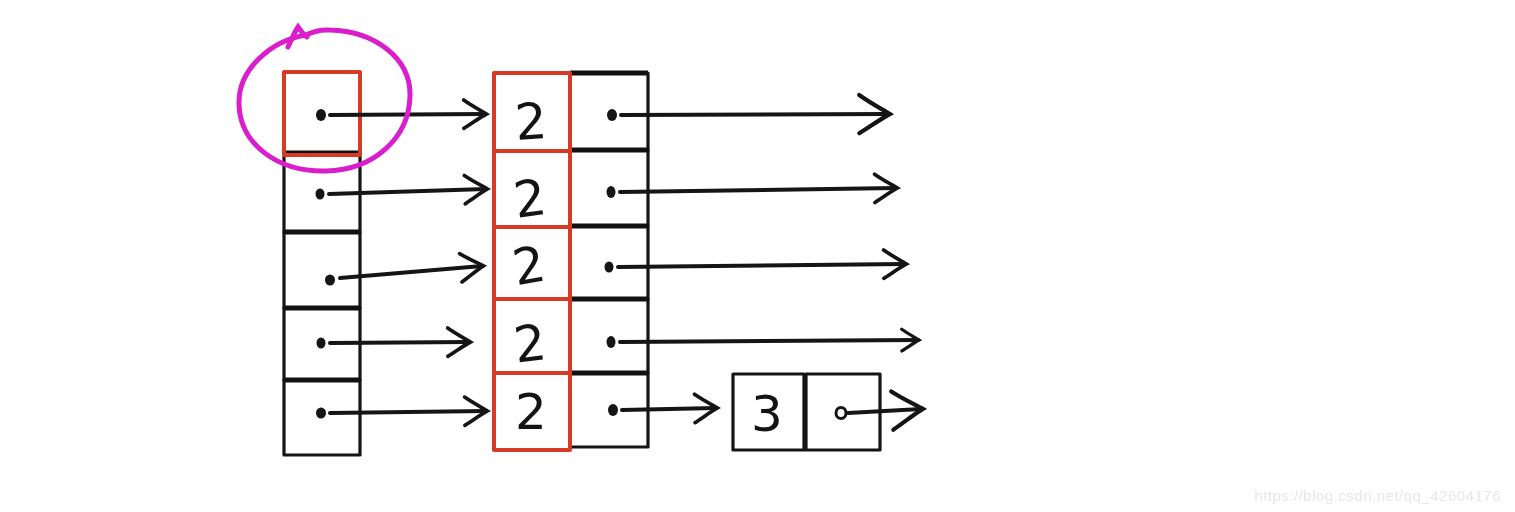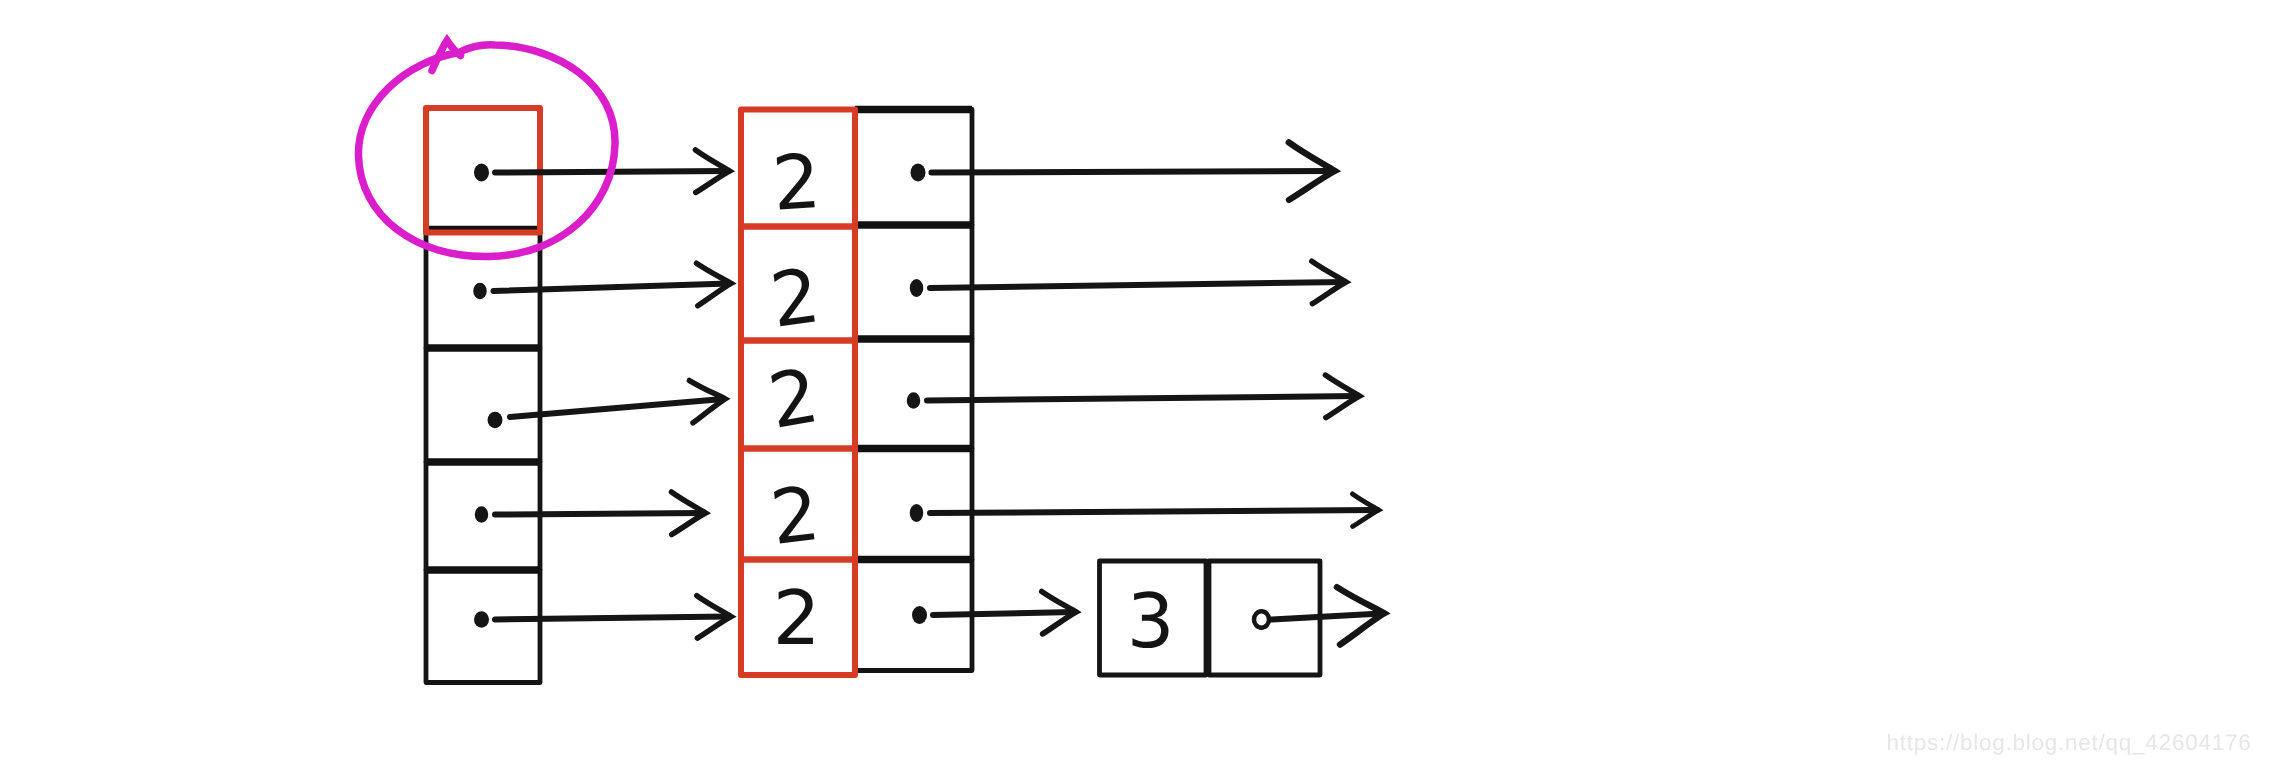--- a/index.html
+++ b/index.html
@@ -159,14 +159,14 @@
       <ellipse class="dot-open" cx="841" cy="413" rx="5" ry="5.5"></ellipse>
       <path class="ink-line" marker-end="url(#head-big)" d="M848 413 L921 409"></path>
     </g>
 
     <g>
       <path class="annotation" d="M306 35 C 270 41, 238 70, 239 104 C 240 144, 277 172, 326 171 C 374 170, 409 138, 410 96 C 411 57, 373 31, 330 30 C 323 29.5, 314 31, 306 35" stroke="#da1ecb"></path>
       <path class="annotation" d="M288 47 C 292 38, 296 30, 298 27 C 300 30, 303 34, 307 37" stroke="#da1ecb"></path>
     </g>
   </svg>
 
-  <div class="watermark">https://blog.blog.net/qq_42604176</div>
+  <div class="watermark">https://blog.csdn.net/qq_42604176</div>
 </div>
 
 </body></html>

